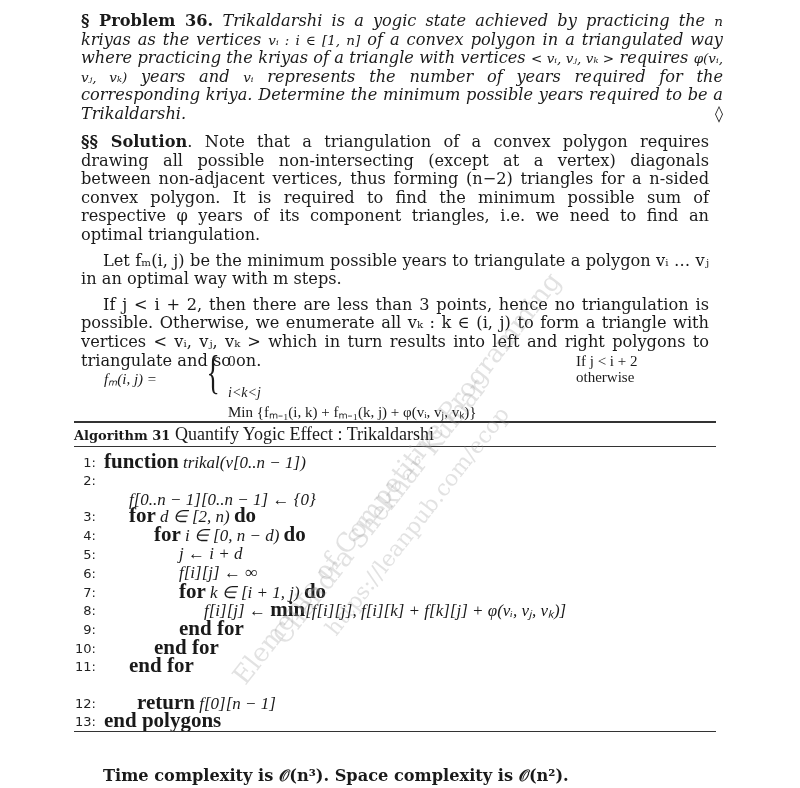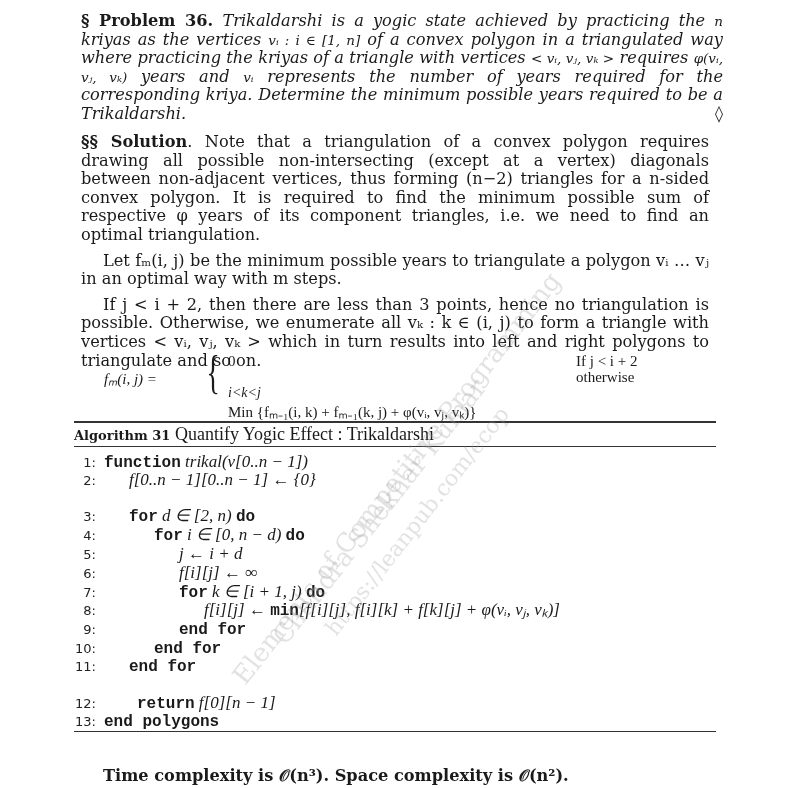--- a/index.html
+++ b/index.html
@@ -33,21 +33,21 @@
   .eq .cond2 { position: absolute; left: 472px; top: 16px; }
   .rule { position: absolute; left: 0; width: 642px; background: #333; }
   .alg-title { position: absolute; top: 424px; left: 0; font-family: "Liberation Serif", serif; font-size: 18px; }
   .alg-title b { font-family: "DejaVu Serif", serif; font-size: 13px; }
   .line {
     position: absolute; left: 0; height: 19px; white-space: nowrap;
     font-family: "Liberation Serif", serif; font-size: 17px; line-height: 19px;
   }
   .line .num { display: inline-block; width: 22px; text-align: right; font-size: 13px; font-family: "DejaVu Sans", sans-serif; color: #222; }
   .line .code { position: absolute; top: 0; }
-  .line .kw { font-family: Liberation Mono, monospace; font-weight: bold; font-size: 16px; }
+  .line .kw { font-family: Liberation Serif, serif; font-weight: bold; font-size: 21px; }
   .line i { font-style: italic; }
   .complexity { position: absolute; top: 760px; left: 22px; font-size: 16.2px; font-weight: bold; }
   .watermark {
     position: absolute; pointer-events: none; color: rgba(150,150,150,0.28);
     font-family: "DejaVu Serif", serif; font-size: 26px; white-space: nowrap;
     transform-origin: left bottom; transform: rotate(-52deg);
   }
 </style>
 </head>
 <body>
@@ -81,21 +81,21 @@
 
   <div class="rule" style="top:421px;height:2px;"></div>
   <div class="alg-title">
     <b>Algorithm 31</b>
     <span>Quantify Yogic Effect : Trikaldarshi</span>
   </div>
   <div class="rule" style="top:446px;height:1px;"></div>
 
   <div id="alg-lines">
       <div class="line" style="top: 452px;"><span class="num">1:</span><span class="code" style="left: 30px;"><span class="kw">function</span><i> trikal(v[0..n − 1])</i></span></div>
-      <div class="line" style="top: 470px;"><span class="num">2:</span><span class="code" style="left: 55px;"><i>f[0..n − 1][0..n − 1] ← {0}</i></span></div>
+      <div class="line" style="top: 470px;"><span class="num">2:</span><span class="code" style="left: 55px; margin-top: 20px;"><i>f[0..n − 1][0..n − 1] ← {0}</i></span></div>
       <div class="line" style="top: 506px;"><span class="num">3:</span><span class="code" style="left: 55px;"><span class="kw">for</span><i> d ∈ [2, n) </i><span class="kw">do</span></span></div>
       <div class="line" style="top: 525px;"><span class="num">4:</span><span class="code" style="left: 80px;"><span class="kw">for</span><i> i ∈ [0, n − d) </i><span class="kw">do</span></span></div>
       <div class="line" style="top: 544px;"><span class="num">5:</span><span class="code" style="left: 105px;"><i>j ← i + d</i></span></div>
       <div class="line" style="top: 563px;"><span class="num">6:</span><span class="code" style="left: 105px;"><i>f[i][j] ← ∞</i></span></div>
       <div class="line" style="top: 582px;"><span class="num">7:</span><span class="code" style="left: 105px;"><span class="kw">for</span><i> k ∈ [i + 1, j) </i><span class="kw">do</span></span></div>
       <div class="line" style="top: 600px;"><span class="num">8:</span><span class="code" style="left: 130px;"><i>f[i][j] ← </i><span class="kw">min</span><i>[f[i][j], f[i][k] + f[k][j] + φ(vᵢ, vⱼ, vₖ)]</i></span></div>
       <div class="line" style="top: 619px;"><span class="num">9:</span><span class="code" style="left: 105px;"><span class="kw">end for</span></span></div>
       <div class="line" style="top: 638px;"><span class="num">10:</span><span class="code" style="left: 80px;"><span class="kw">end for</span></span></div>
       <div class="line" style="top: 656px;"><span class="num">11:</span><span class="code" style="left: 55px;"><span class="kw">end for</span></span></div>
       <div class="line" style="top: 693px;"><span class="num">12:</span><span class="code" style="left: 63px;"><span class="kw">return</span><i> f[0][n − 1]</i></span></div>

